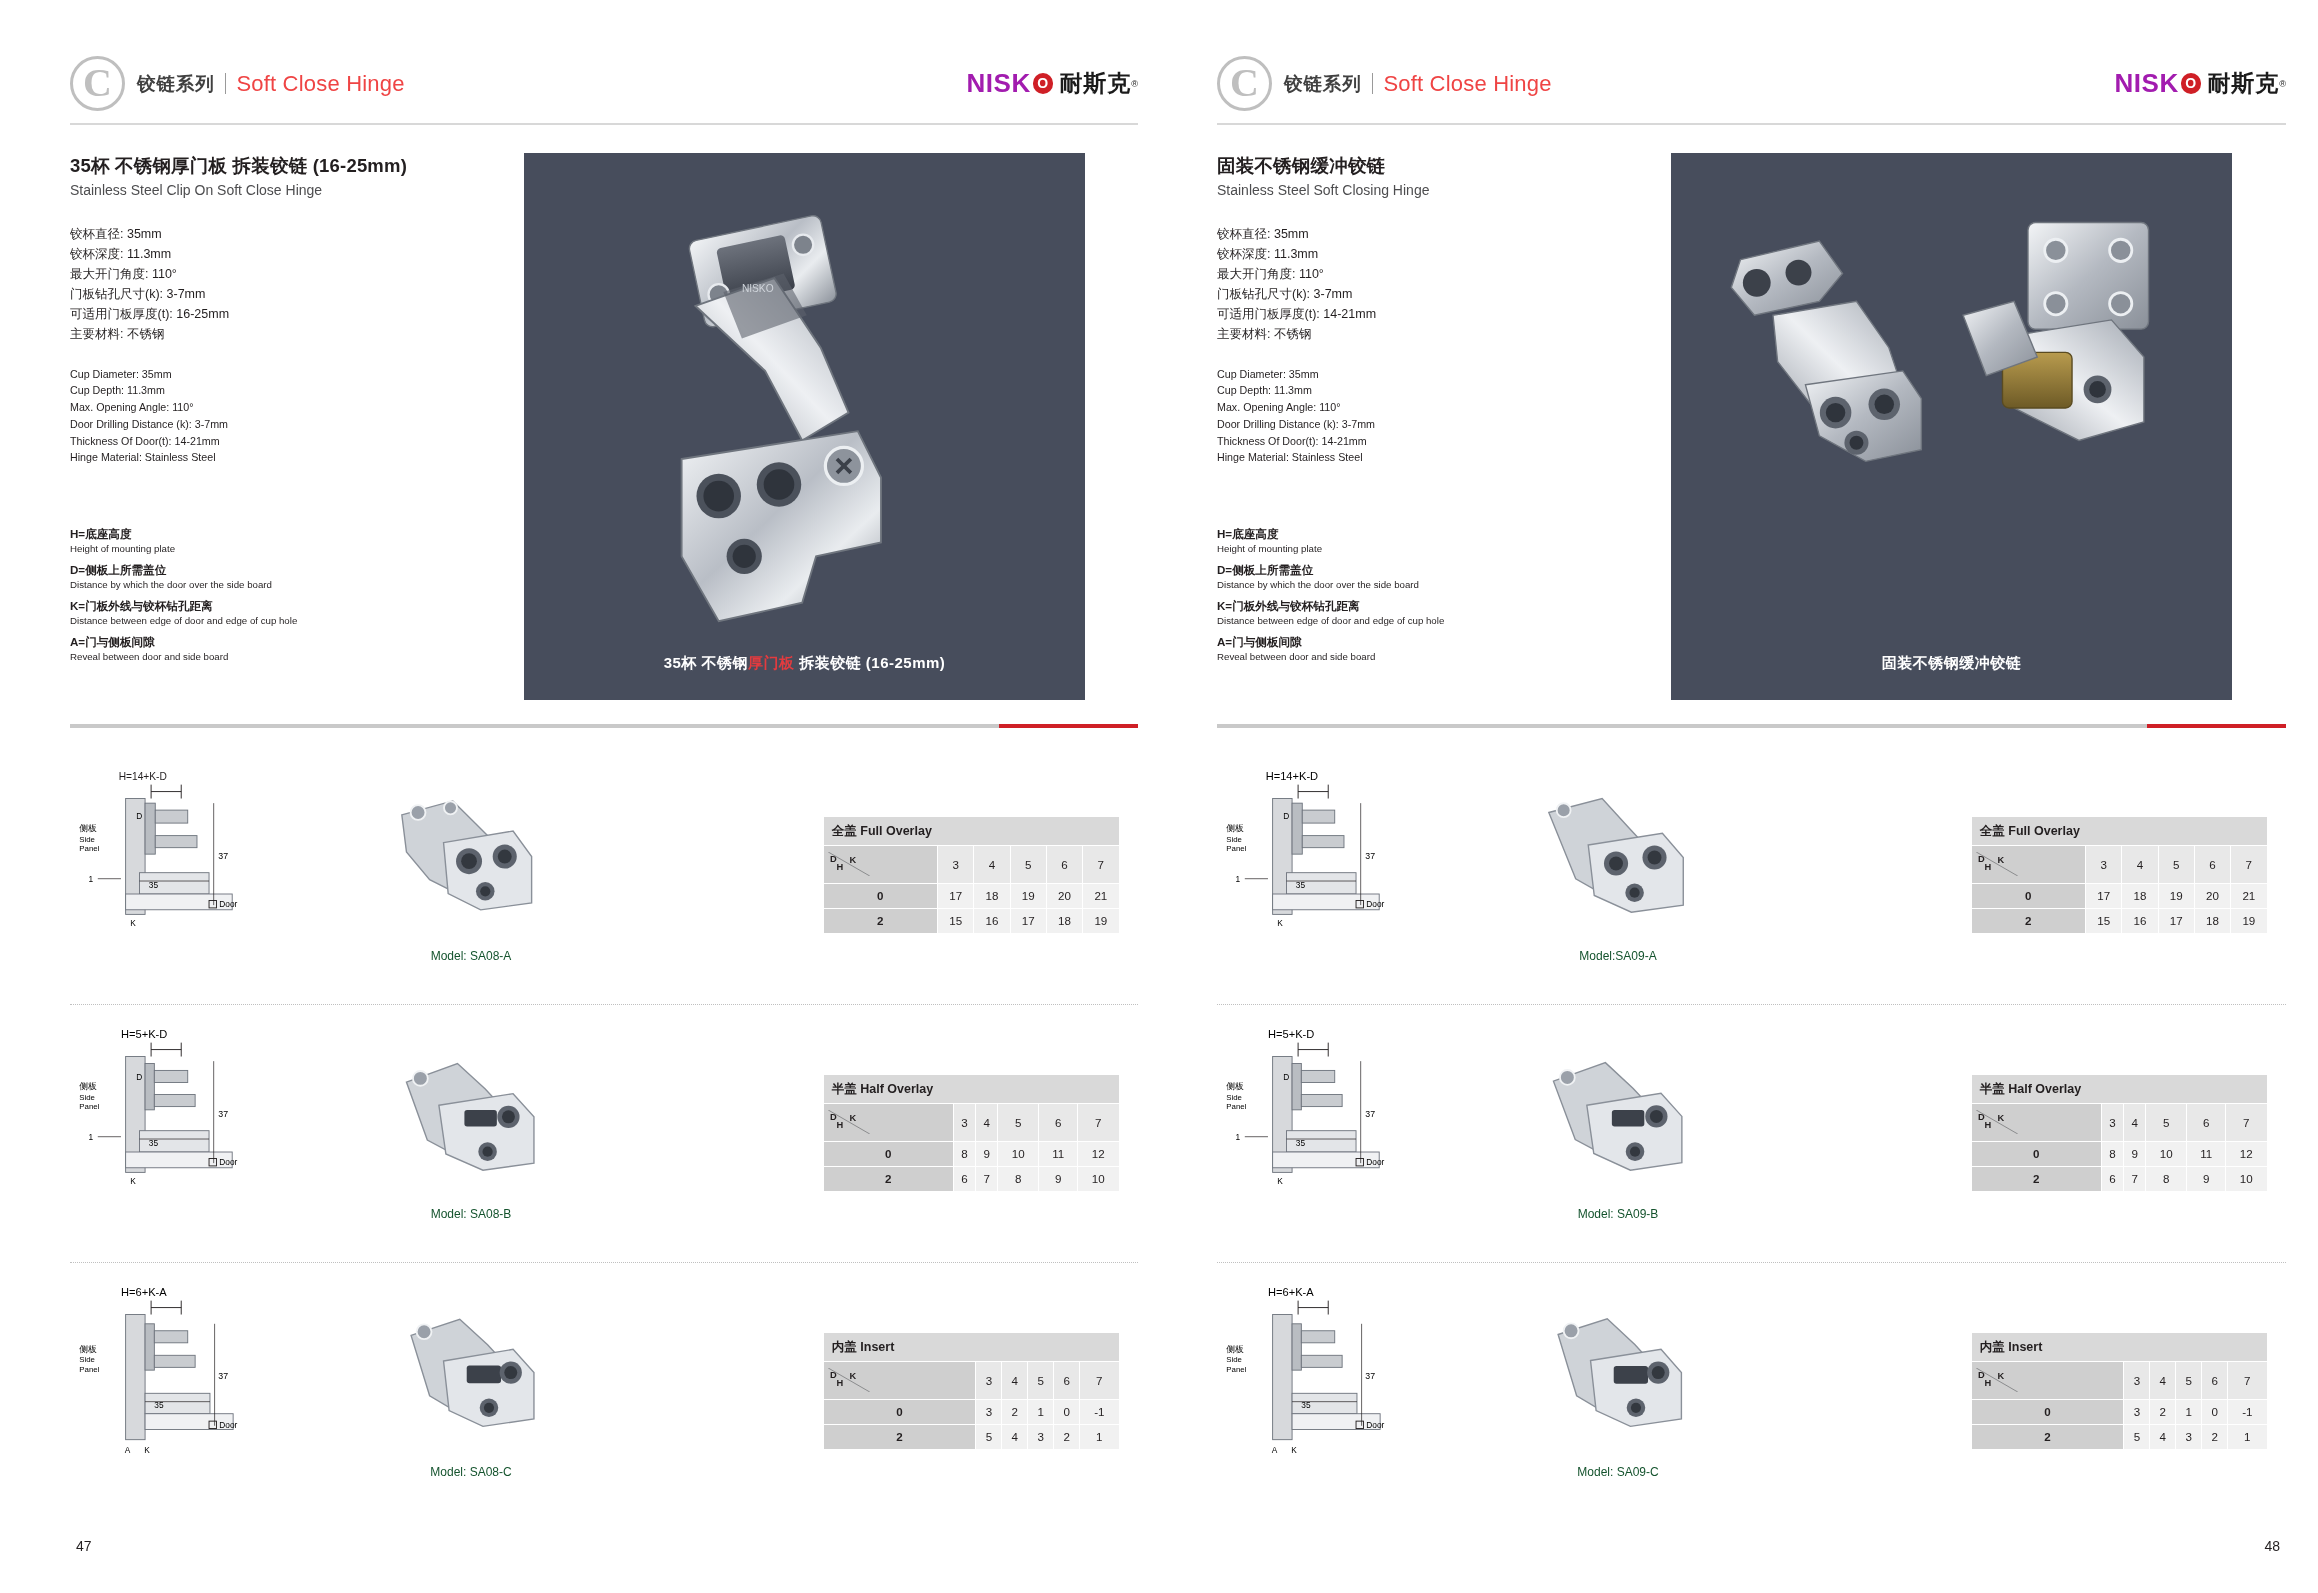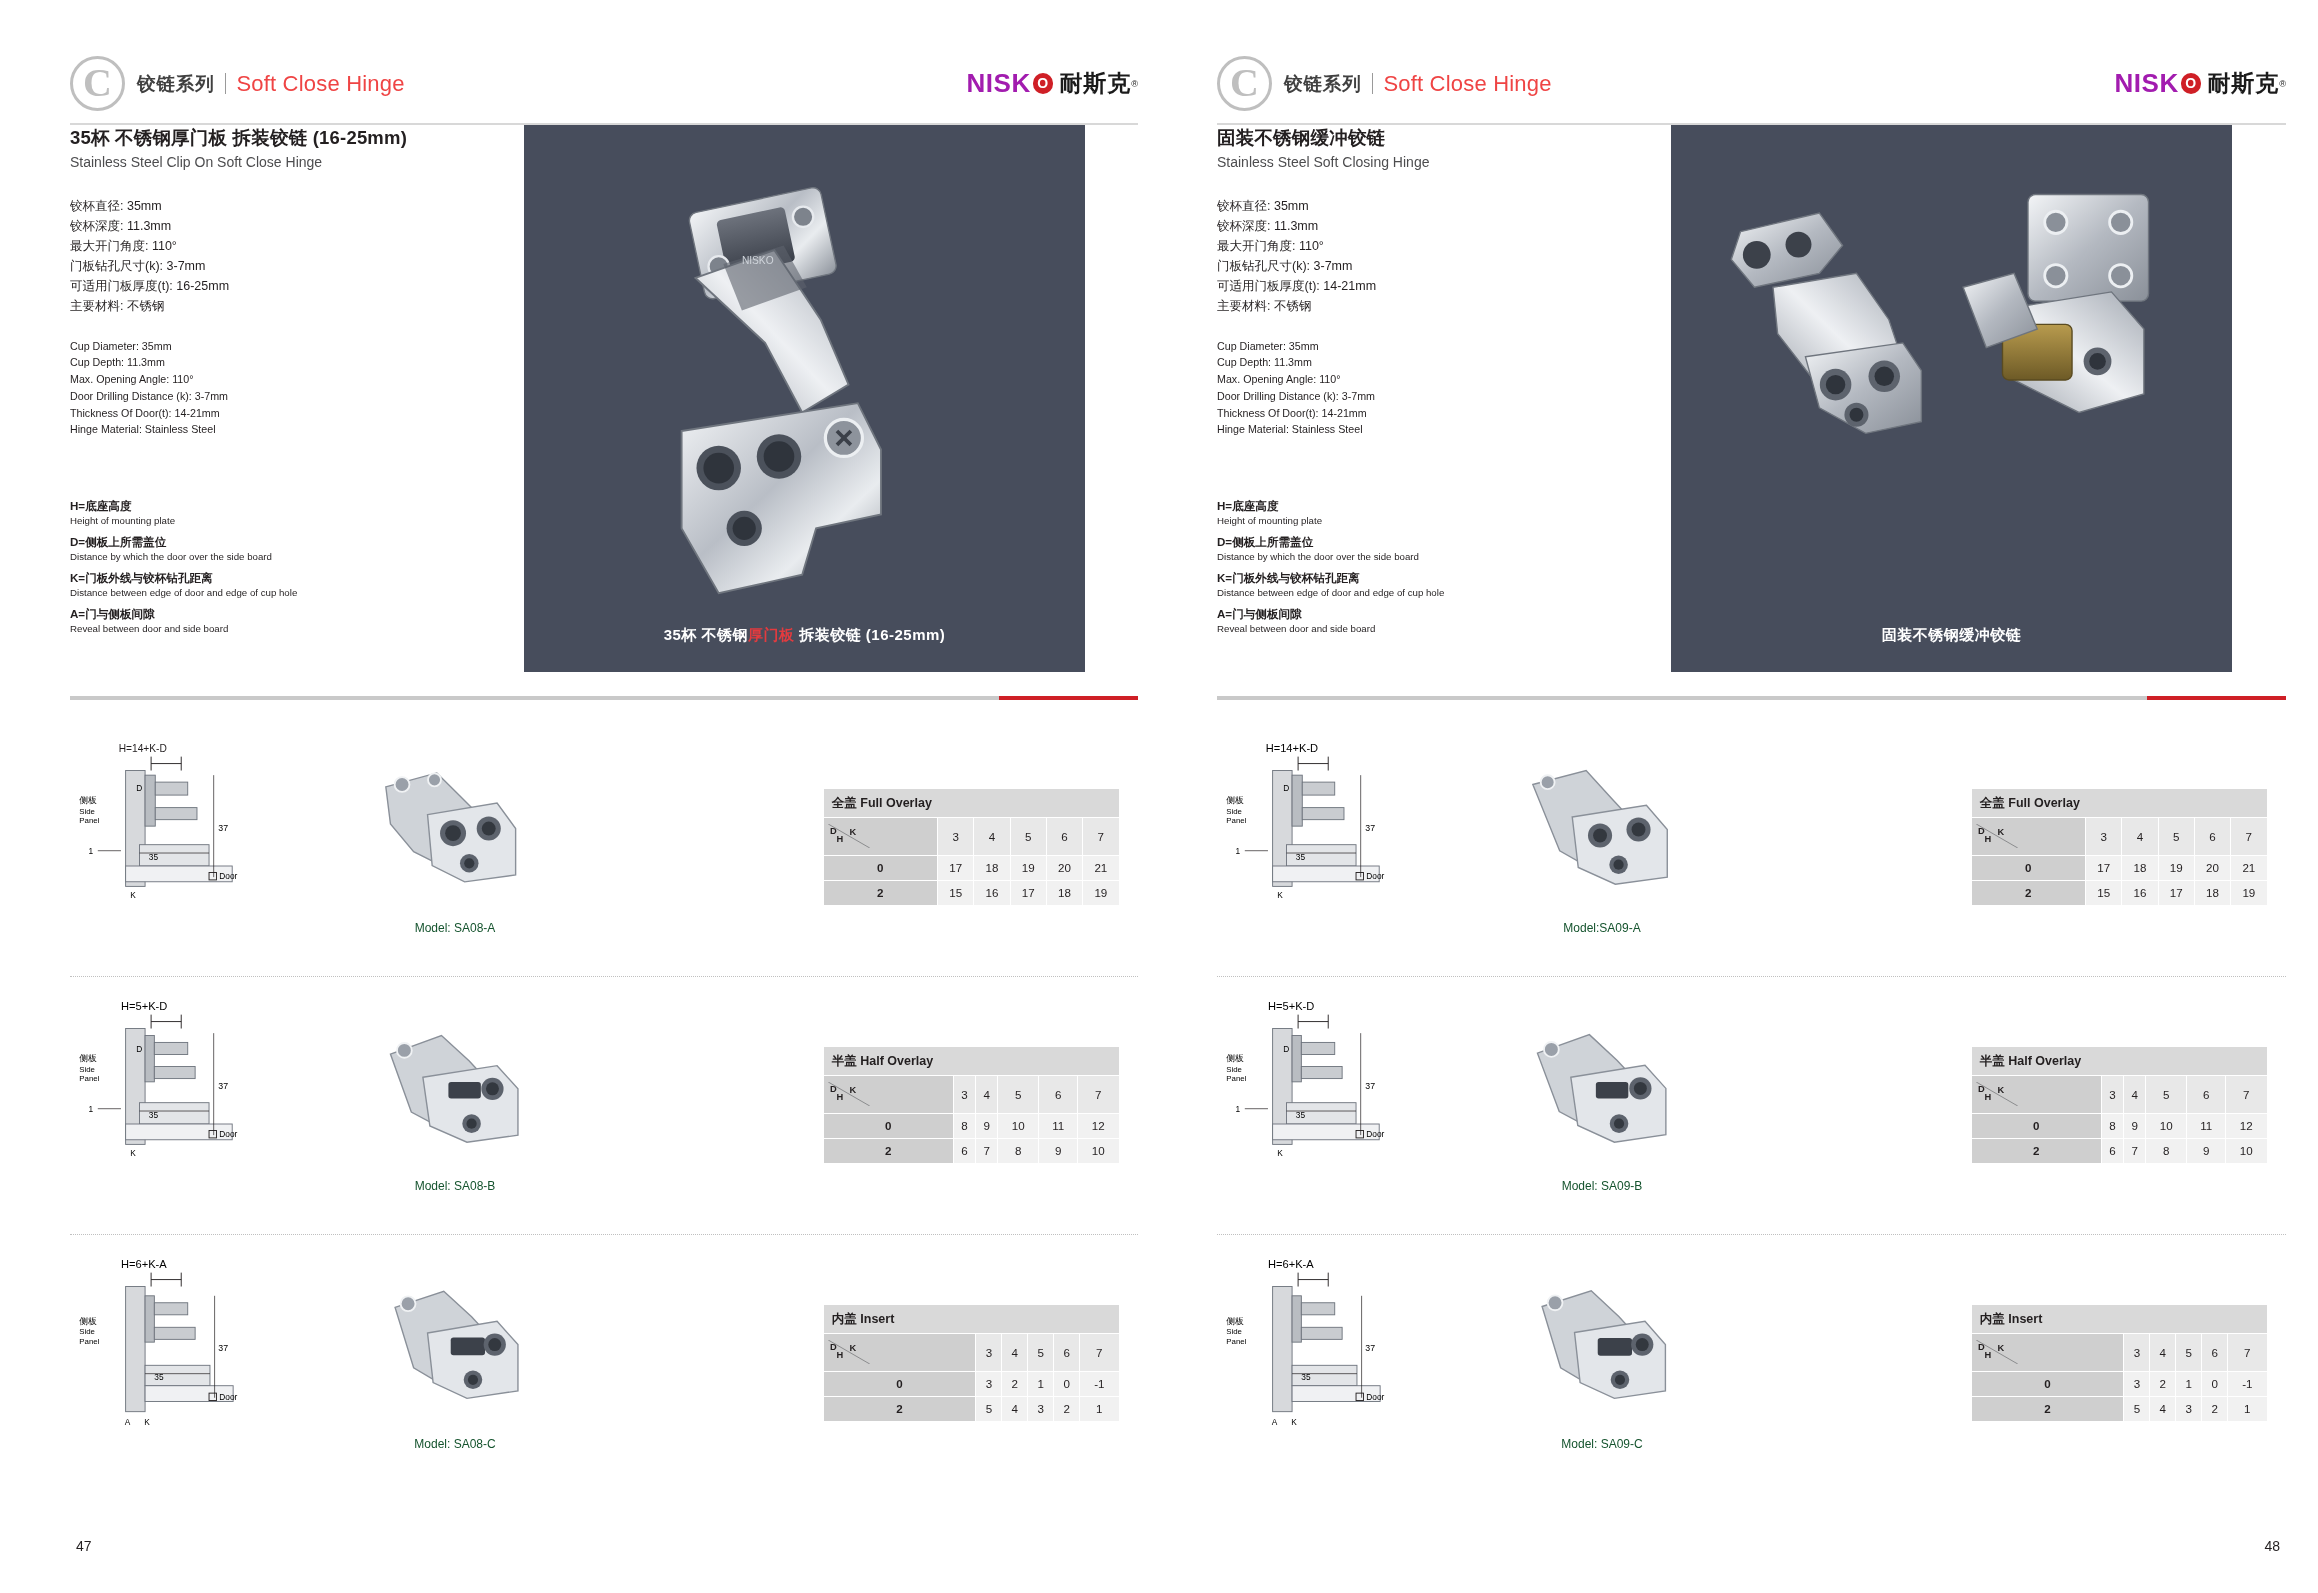--- a/index.html
+++ b/index.html
@@ -37,21 +37,21 @@
   .logo-dot {
     display:inline-block; width:20.4px;height:20.4px;border-radius:50%;
     background:#cf1f26; color:#fff; font-size:14px; line-height:20.4px; text-align:center;
     margin:0 1.9px; vertical-align: 1.9px; font-weight:bold;
   }
   .logo-cn { font-size: 23px; font-weight: bold; color:#1b1b1b; margin-left: 4.6px; letter-spacing:0.9px;}
   .logo-reg { font-size: 9.3px; vertical-align: 12px; color:#1b1b1b;}
   .hdr-rule { height: 1.9px; background:#d8d8d8; margin-top: 12px; }
 
   
-  .top { display:flex; }
+  .top { display:flex; margin-top: 28px; }
   .top-left { width: 454px; flex: 0 0 auto; padding-right: 18.5px; }
   .t-cn { font-size: 18.5px; font-weight: bold; color:#231f20; letter-spacing: 0.2px;}
   .t-en { font-size: 14px; color:#4d4d4f; margin-top: 4.6px; }
   .spec-cn { margin-top: 26px; }
   .spec-cn div { font-size: 12.5px; line-height: 20px; color:#231f20; }
   .spec-en { margin-top: 21.3px; }
   .spec-en div { font-size: 10.7px; line-height: 16.7px; color:#231f20; }
   .legend { margin-top: 60px; }
   .legend .l-cn { font-size: 11.6px; font-weight: bold; line-height: 16px; color:#231f20;}
   .legend .l-en { font-size: 9.7px; line-height: 14px; color:#231f20; margin-bottom: 6px;}
@@ -65,21 +65,21 @@
     font-size: 15px; font-weight:bold; color:#ffffff; letter-spacing:0.5px;
   }
   .photo-caption .red { color:#e23b3f; }
   .hinge-img { position:absolute; inset:0; }
 
   .sec-rule { position:relative; margin-top: 24px; height: 3.7px; background:#c9c9c9; }
   .sec-rule .red { position:absolute; right:0; top:0; height:3.7px; width: 139px; background:#cf1f26;}
 
   
   .rows { margin-top: 18.5px; }
-  .row { display:flex; align-items:center; height: 258px; position:relative; }
+  .row { display:flex; align-items:center; height: 258px; position:relative;gap:16px; }
   .row + .row .row-sep {
     position:absolute; top:0; left:0; right:0; height:0;
     border-top: 1.4px dotted #c0c0c0;
   }
   .cell-dia { width: 241px; flex:0 0 auto; position:relative; height: 218px; }
   .cell-prod { width: 288px; flex:0 0 auto; text-align:center; }
   .cell-prod .model { font-size: 12px; color:#14532d; margin-top: 6.5px; }
   .prod-img { height: 153px; position:relative; }
   .cell-tbl { flex:1 1 auto; display:flex; justify-content:flex-end; padding-right: 18.5px;}
 

